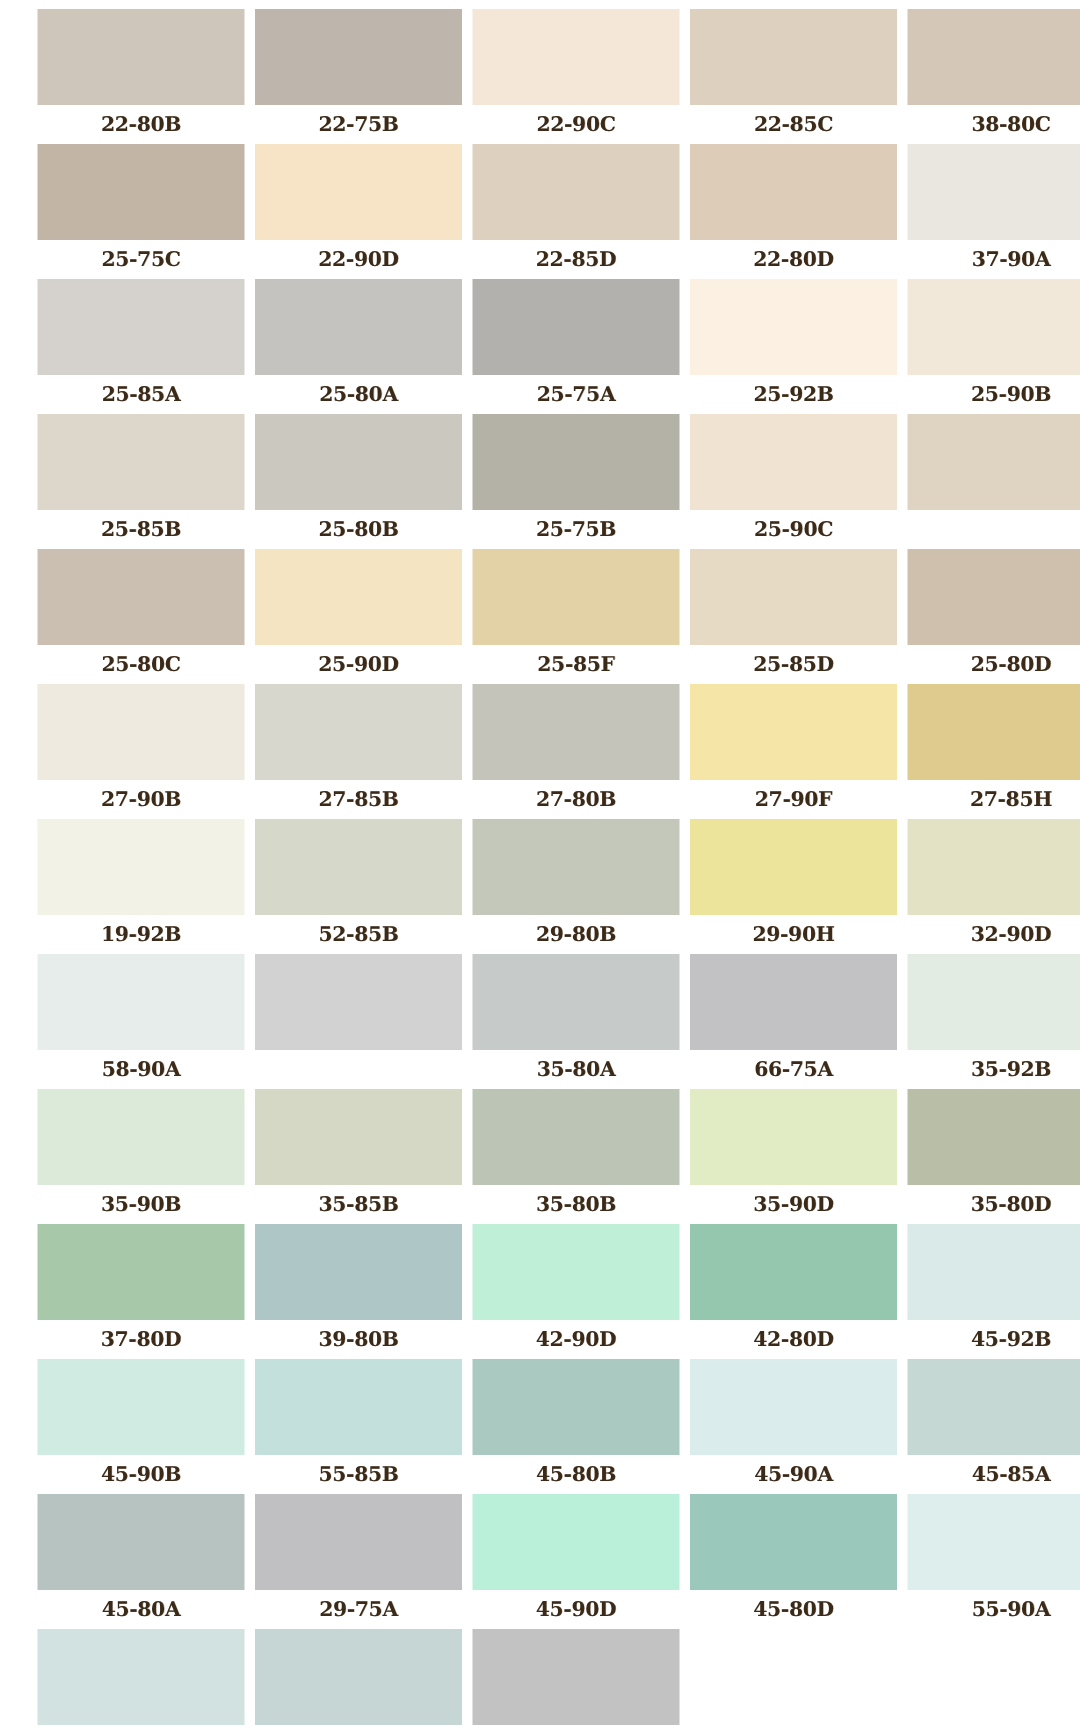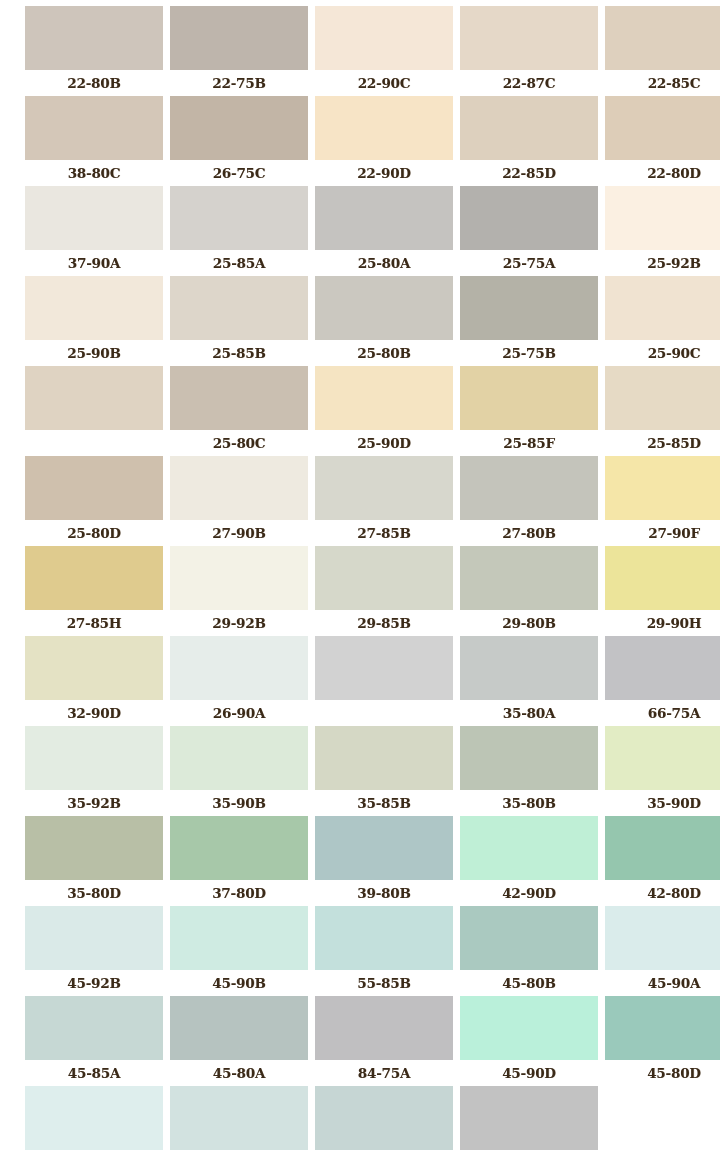--- a/index.html
+++ b/index.html
@@ -72,34 +72,30 @@
       </div>
       <div class="swatch-cell">
         <div class="swatch-chip" style="background: rgb(190, 181, 172);"></div>
         <div class="swatch-label">22-75B</div>
       </div>
       <div class="swatch-cell">
         <div class="swatch-chip" style="background: rgb(245, 231, 215);"></div>
         <div class="swatch-label">22-90C</div>
       </div>
       <div class="swatch-cell">
-        <div class="swatch-chip" style="background: rgb(229, 216, 200);"></div>
-        <div class="swatch-label">22-87C</div>
-      </div>
-      <div class="swatch-cell">
         <div class="swatch-chip" style="background: rgb(222, 208, 190);"></div>
         <div class="swatch-label">22-85C</div>
       </div>
       <div class="swatch-cell">
         <div class="swatch-chip" style="background: rgb(212, 199, 184);"></div>
         <div class="swatch-label">38-80C</div>
       </div>
       <div class="swatch-cell">
         <div class="swatch-chip" style="background: rgb(194, 181, 166);"></div>
-        <div class="swatch-label">26-75C</div>
+        <div class="swatch-label">25-75C</div>
       </div>
       <div class="swatch-cell">
         <div class="swatch-chip" style="background: rgb(247, 228, 198);"></div>
         <div class="swatch-label">22-90D</div>
       </div>
       <div class="swatch-cell">
         <div class="swatch-chip" style="background: rgb(221, 208, 190);"></div>
         <div class="swatch-label">22-85D</div>
       </div>
       <div class="swatch-cell">
@@ -184,41 +180,41 @@
       <div class="swatch-cell">
         <div class="swatch-chip" style="background: rgb(245, 230, 168);"></div>
         <div class="swatch-label">27-90F</div>
       </div>
       <div class="swatch-cell">
         <div class="swatch-chip" style="background: rgb(223, 203, 142);"></div>
         <div class="swatch-label">27-85H</div>
       </div>
       <div class="swatch-cell">
         <div class="swatch-chip" style="background: rgb(243, 242, 230);"></div>
-        <div class="swatch-label">29-92B</div>
+        <div class="swatch-label">19-92B</div>
       </div>
       <div class="swatch-cell">
         <div class="swatch-chip" style="background: rgb(214, 216, 202);"></div>
-        <div class="swatch-label">29-85B</div>
+        <div class="swatch-label">52-85B</div>
       </div>
       <div class="swatch-cell">
         <div class="swatch-chip" style="background: rgb(196, 200, 186);"></div>
         <div class="swatch-label">29-80B</div>
       </div>
       <div class="swatch-cell">
         <div class="swatch-chip" style="background: rgb(236, 228, 154);"></div>
         <div class="swatch-label">29-90H</div>
       </div>
       <div class="swatch-cell">
         <div class="swatch-chip" style="background: rgb(228, 226, 196);"></div>
         <div class="swatch-label">32-90D</div>
       </div>
       <div class="swatch-cell">
         <div class="swatch-chip" style="background: rgb(230, 237, 234);"></div>
-        <div class="swatch-label">26-90A</div>
+        <div class="swatch-label">58-90A</div>
       </div>
       <div class="swatch-cell">
         <div class="swatch-chip" style="background: rgb(210, 210, 210);"></div>
       </div>
       <div class="swatch-cell">
         <div class="swatch-chip" style="background: rgb(198, 202, 200);"></div>
         <div class="swatch-label">35-80A</div>
       </div>
       <div class="swatch-cell">
         <div class="swatch-chip" style="background: rgb(194, 194, 197);"></div>
@@ -287,21 +283,21 @@
       <div class="swatch-cell">
         <div class="swatch-chip" style="background: rgb(198, 216, 212);"></div>
         <div class="swatch-label">45-85A</div>
       </div>
       <div class="swatch-cell">
         <div class="swatch-chip" style="background: rgb(182, 195, 192);"></div>
         <div class="swatch-label">45-80A</div>
       </div>
       <div class="swatch-cell">
         <div class="swatch-chip" style="background: rgb(192, 191, 193);"></div>
-        <div class="swatch-label">84-75A</div>
+        <div class="swatch-label">29-75A</div>
       </div>
       <div class="swatch-cell">
         <div class="swatch-chip" style="background: rgb(186, 240, 218);"></div>
         <div class="swatch-label">45-90D</div>
       </div>
       <div class="swatch-cell">
         <div class="swatch-chip" style="background: rgb(154, 201, 187);"></div>
         <div class="swatch-label">45-80D</div>
       </div>
       <div class="swatch-cell">

